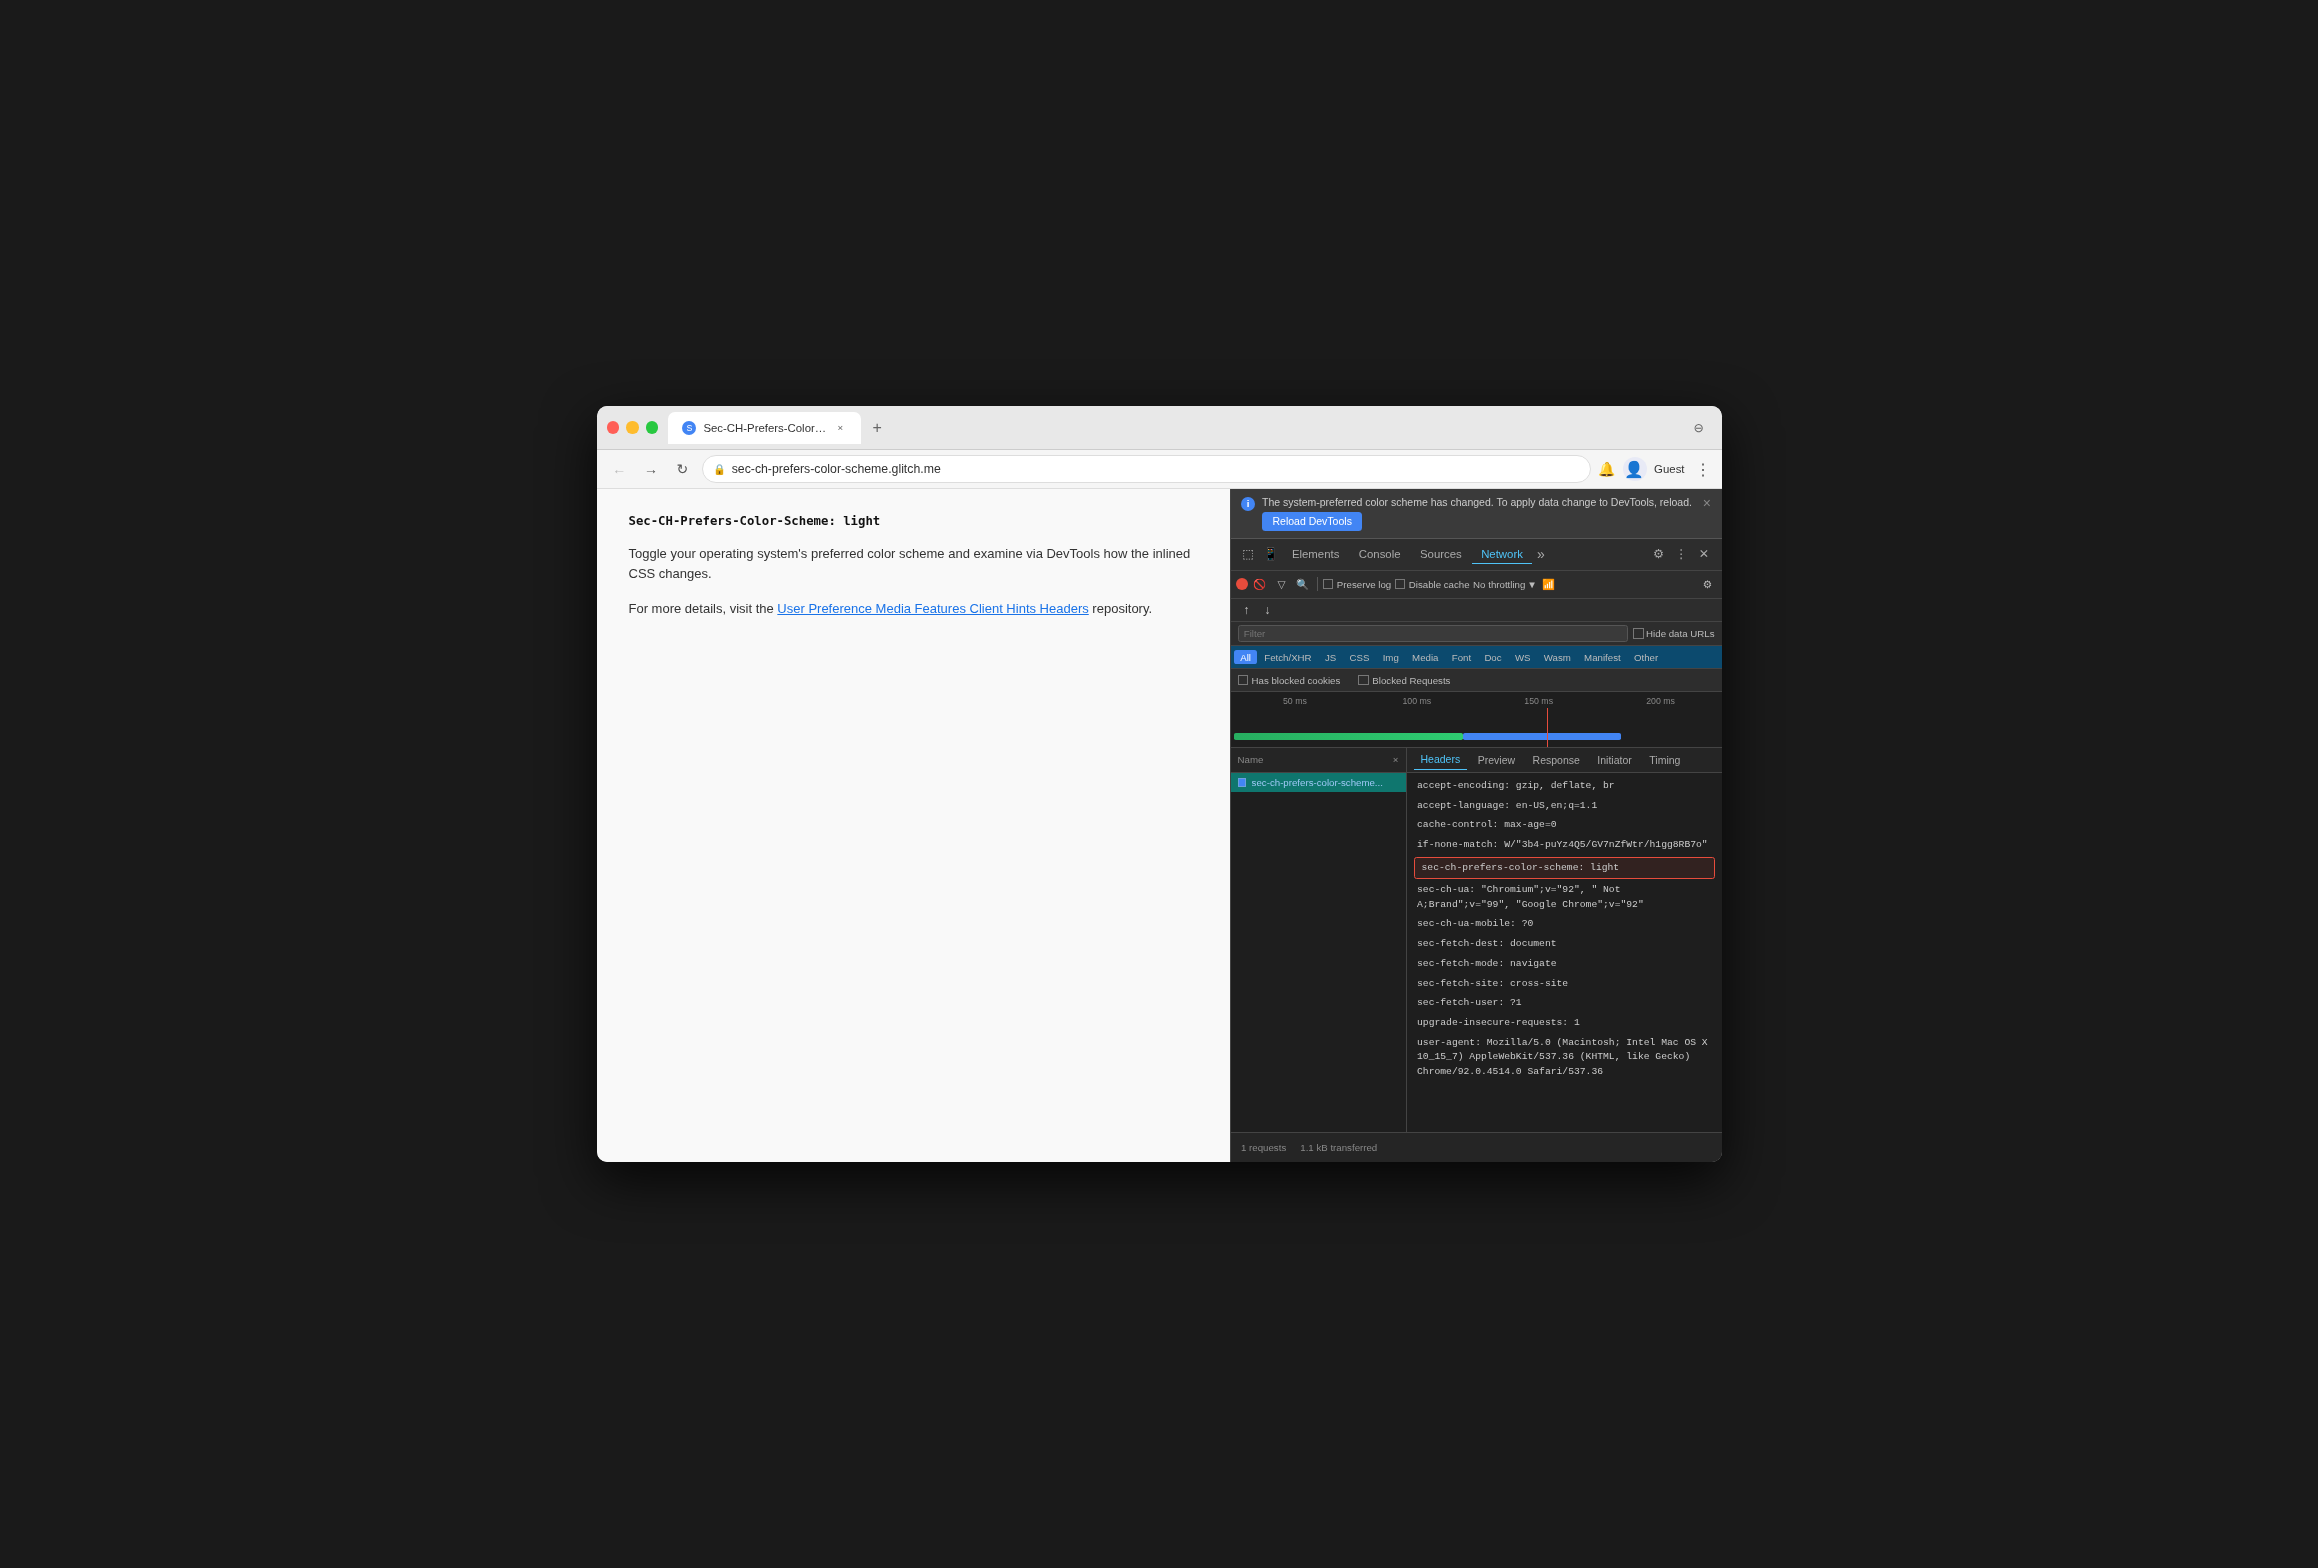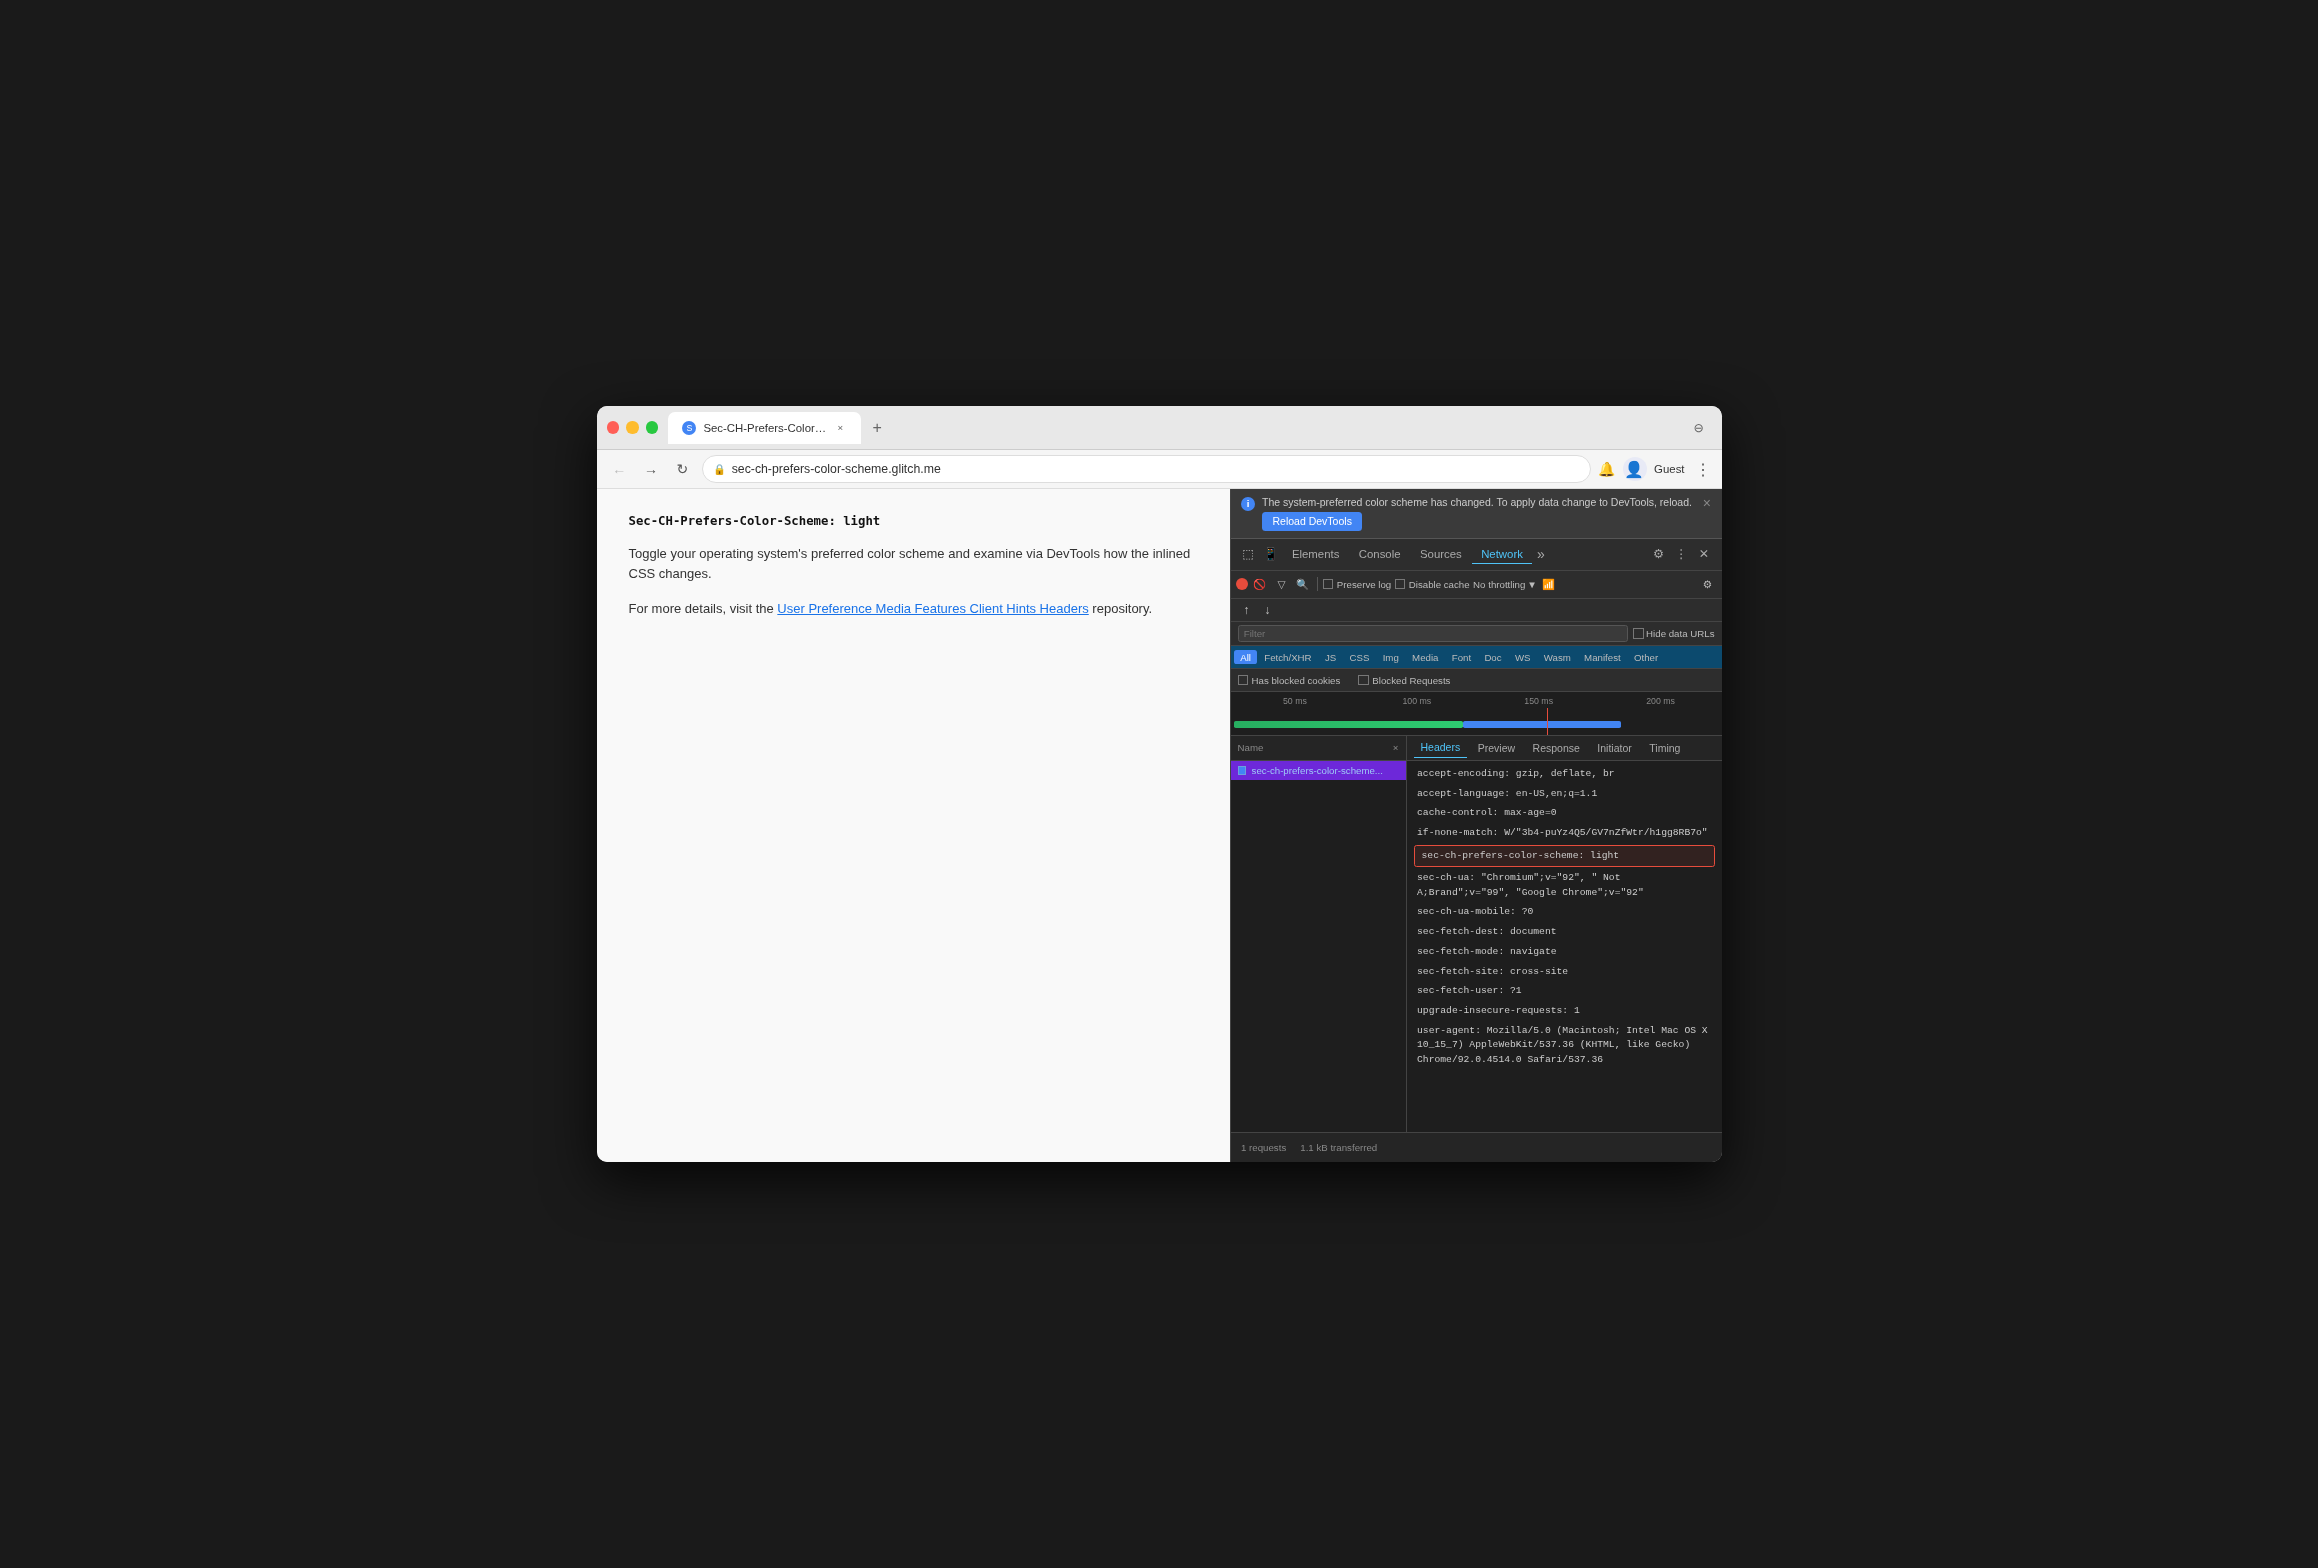--- a/index.html
+++ b/index.html
@@ -445,21 +445,21 @@
       display: flex;
       align-items: center;
       gap: 3.5px;
       font-size: 9.7px;
       color: #bbb;
       cursor: pointer;
     }
     
     .timeline-area {
       background: #1e1e1e;
-      height: 44px;
+      height: 56px;
       flex-shrink: 0;
       position: relative;
       border-bottom: 0.9px solid #444;
     }
     .timeline-labels {
       display: flex;
       position: absolute;
       top: 3.5px;
       left: 0;
       right: 0;
@@ -523,21 +523,21 @@
       background: #252525;
       flex-shrink: 0;
     }
     .request-item {
       display: flex;
       align-items: center;
       padding: 4.4px 7px;
       gap: 5.3px;
       font-size: 9.7px;
       cursor: pointer;
-      background: #6d28d9;
+      background: #0f766e;
       color: #9ec8f5;
     }
     .request-item-icon {
       width: 8.8px;
       height: 8.8px;
       background: #4285f4;
       border: 0.9px solid #6ca0dc;
       flex-shrink: 0;
     }
     .request-item-name {

